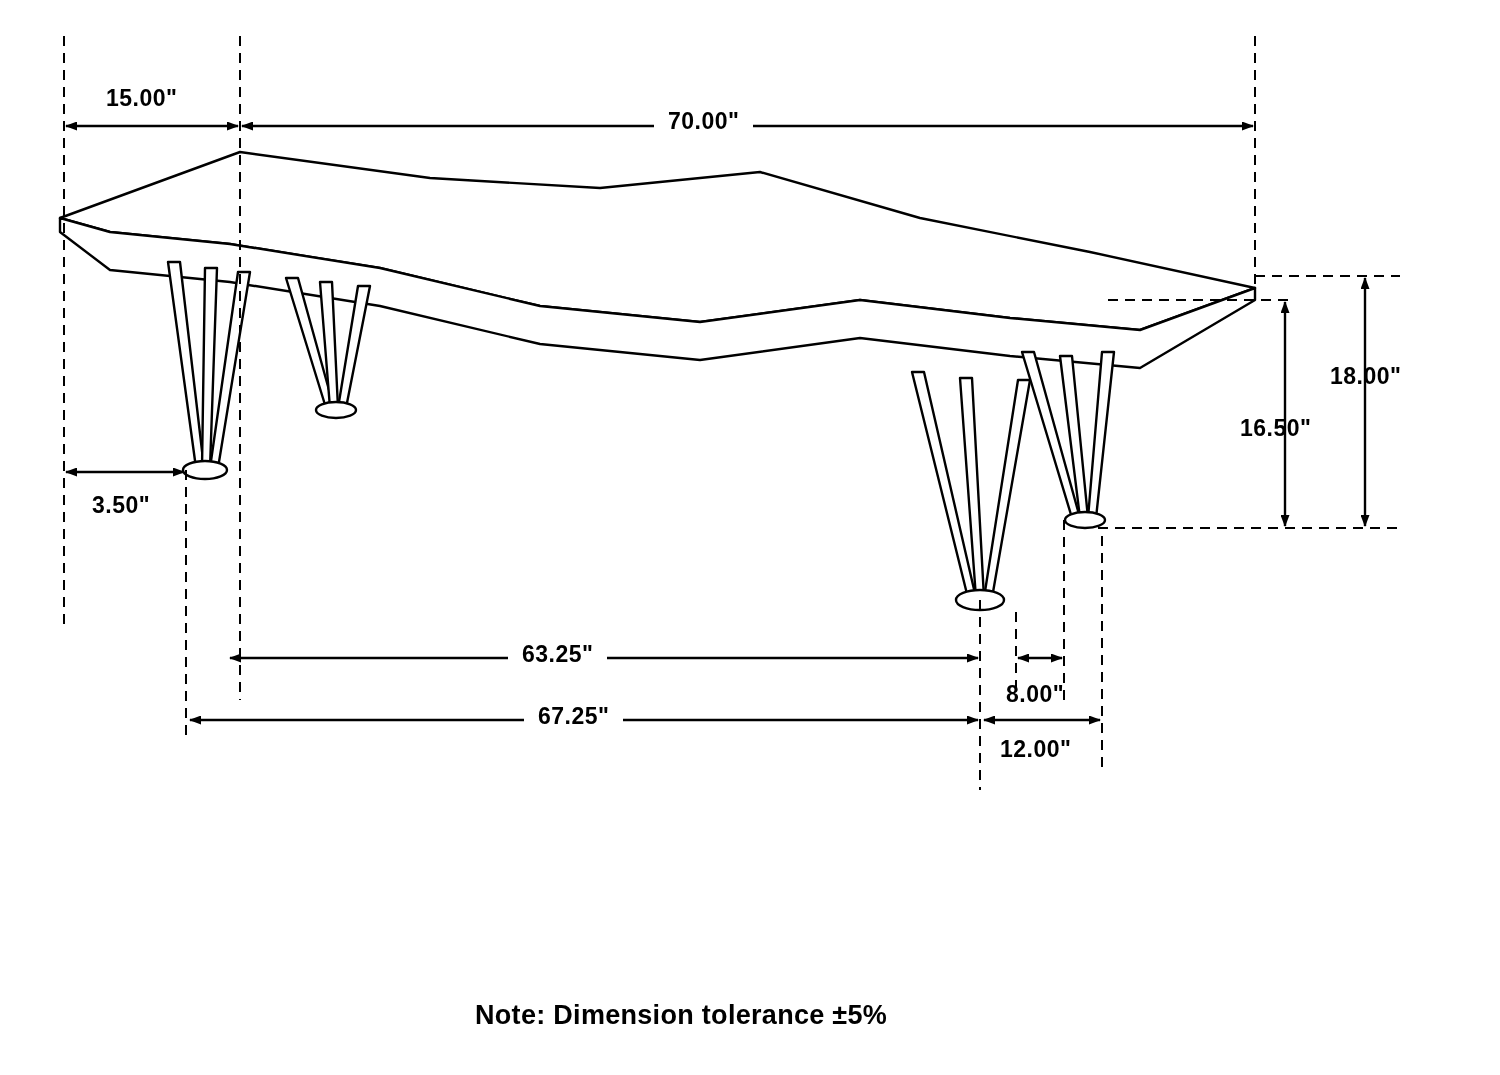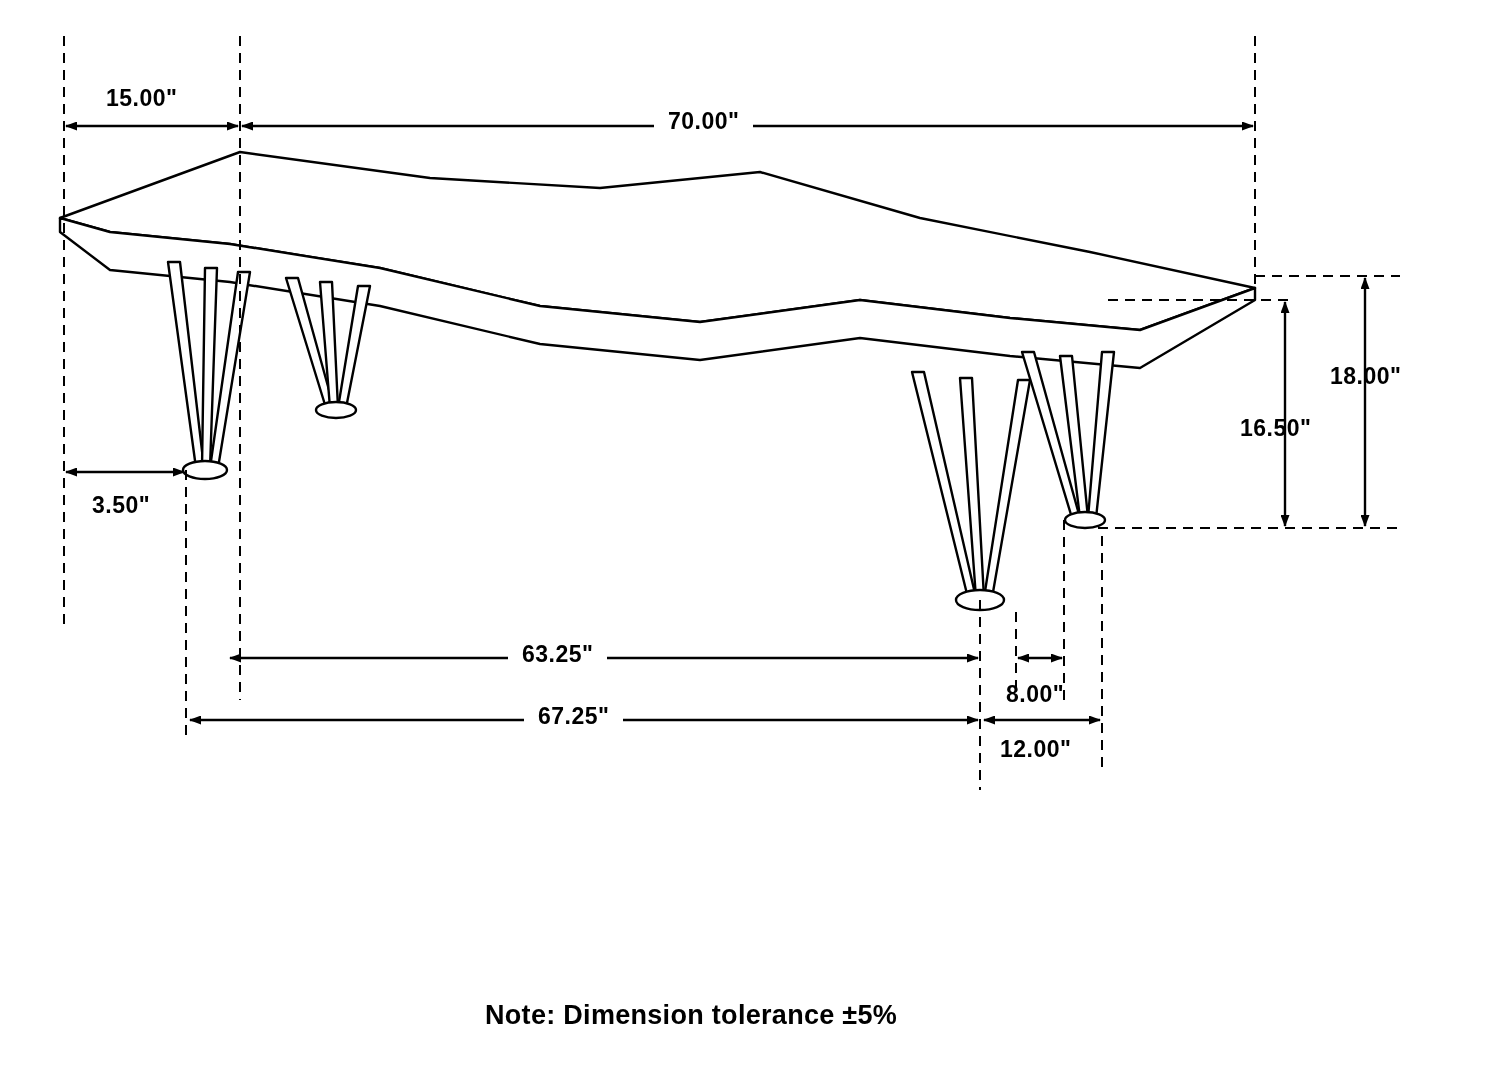--- a/index.html
+++ b/index.html
@@ -34,21 +34,20 @@
     letter-spacing: 0.5px;
   }
   .note {
     position: absolute;
     font-family: "Liberation Sans", sans-serif;
     font-weight: bold;
     font-size: 27px;
     color: #000000;
     white-space: nowrap;
     letter-spacing: 0.3px;
-    margin-left: 10px;
   }
 </style>
 </head>
 <body>
 
 <div id="sheet">
 
   <svg id="drawing" viewBox="0 0 1500 1075">
     <defs>
       <marker id="arrowEnd" markerWidth="12" markerHeight="9" refX="11" refY="4.5" orient="auto" markerUnits="userSpaceOnUse">

